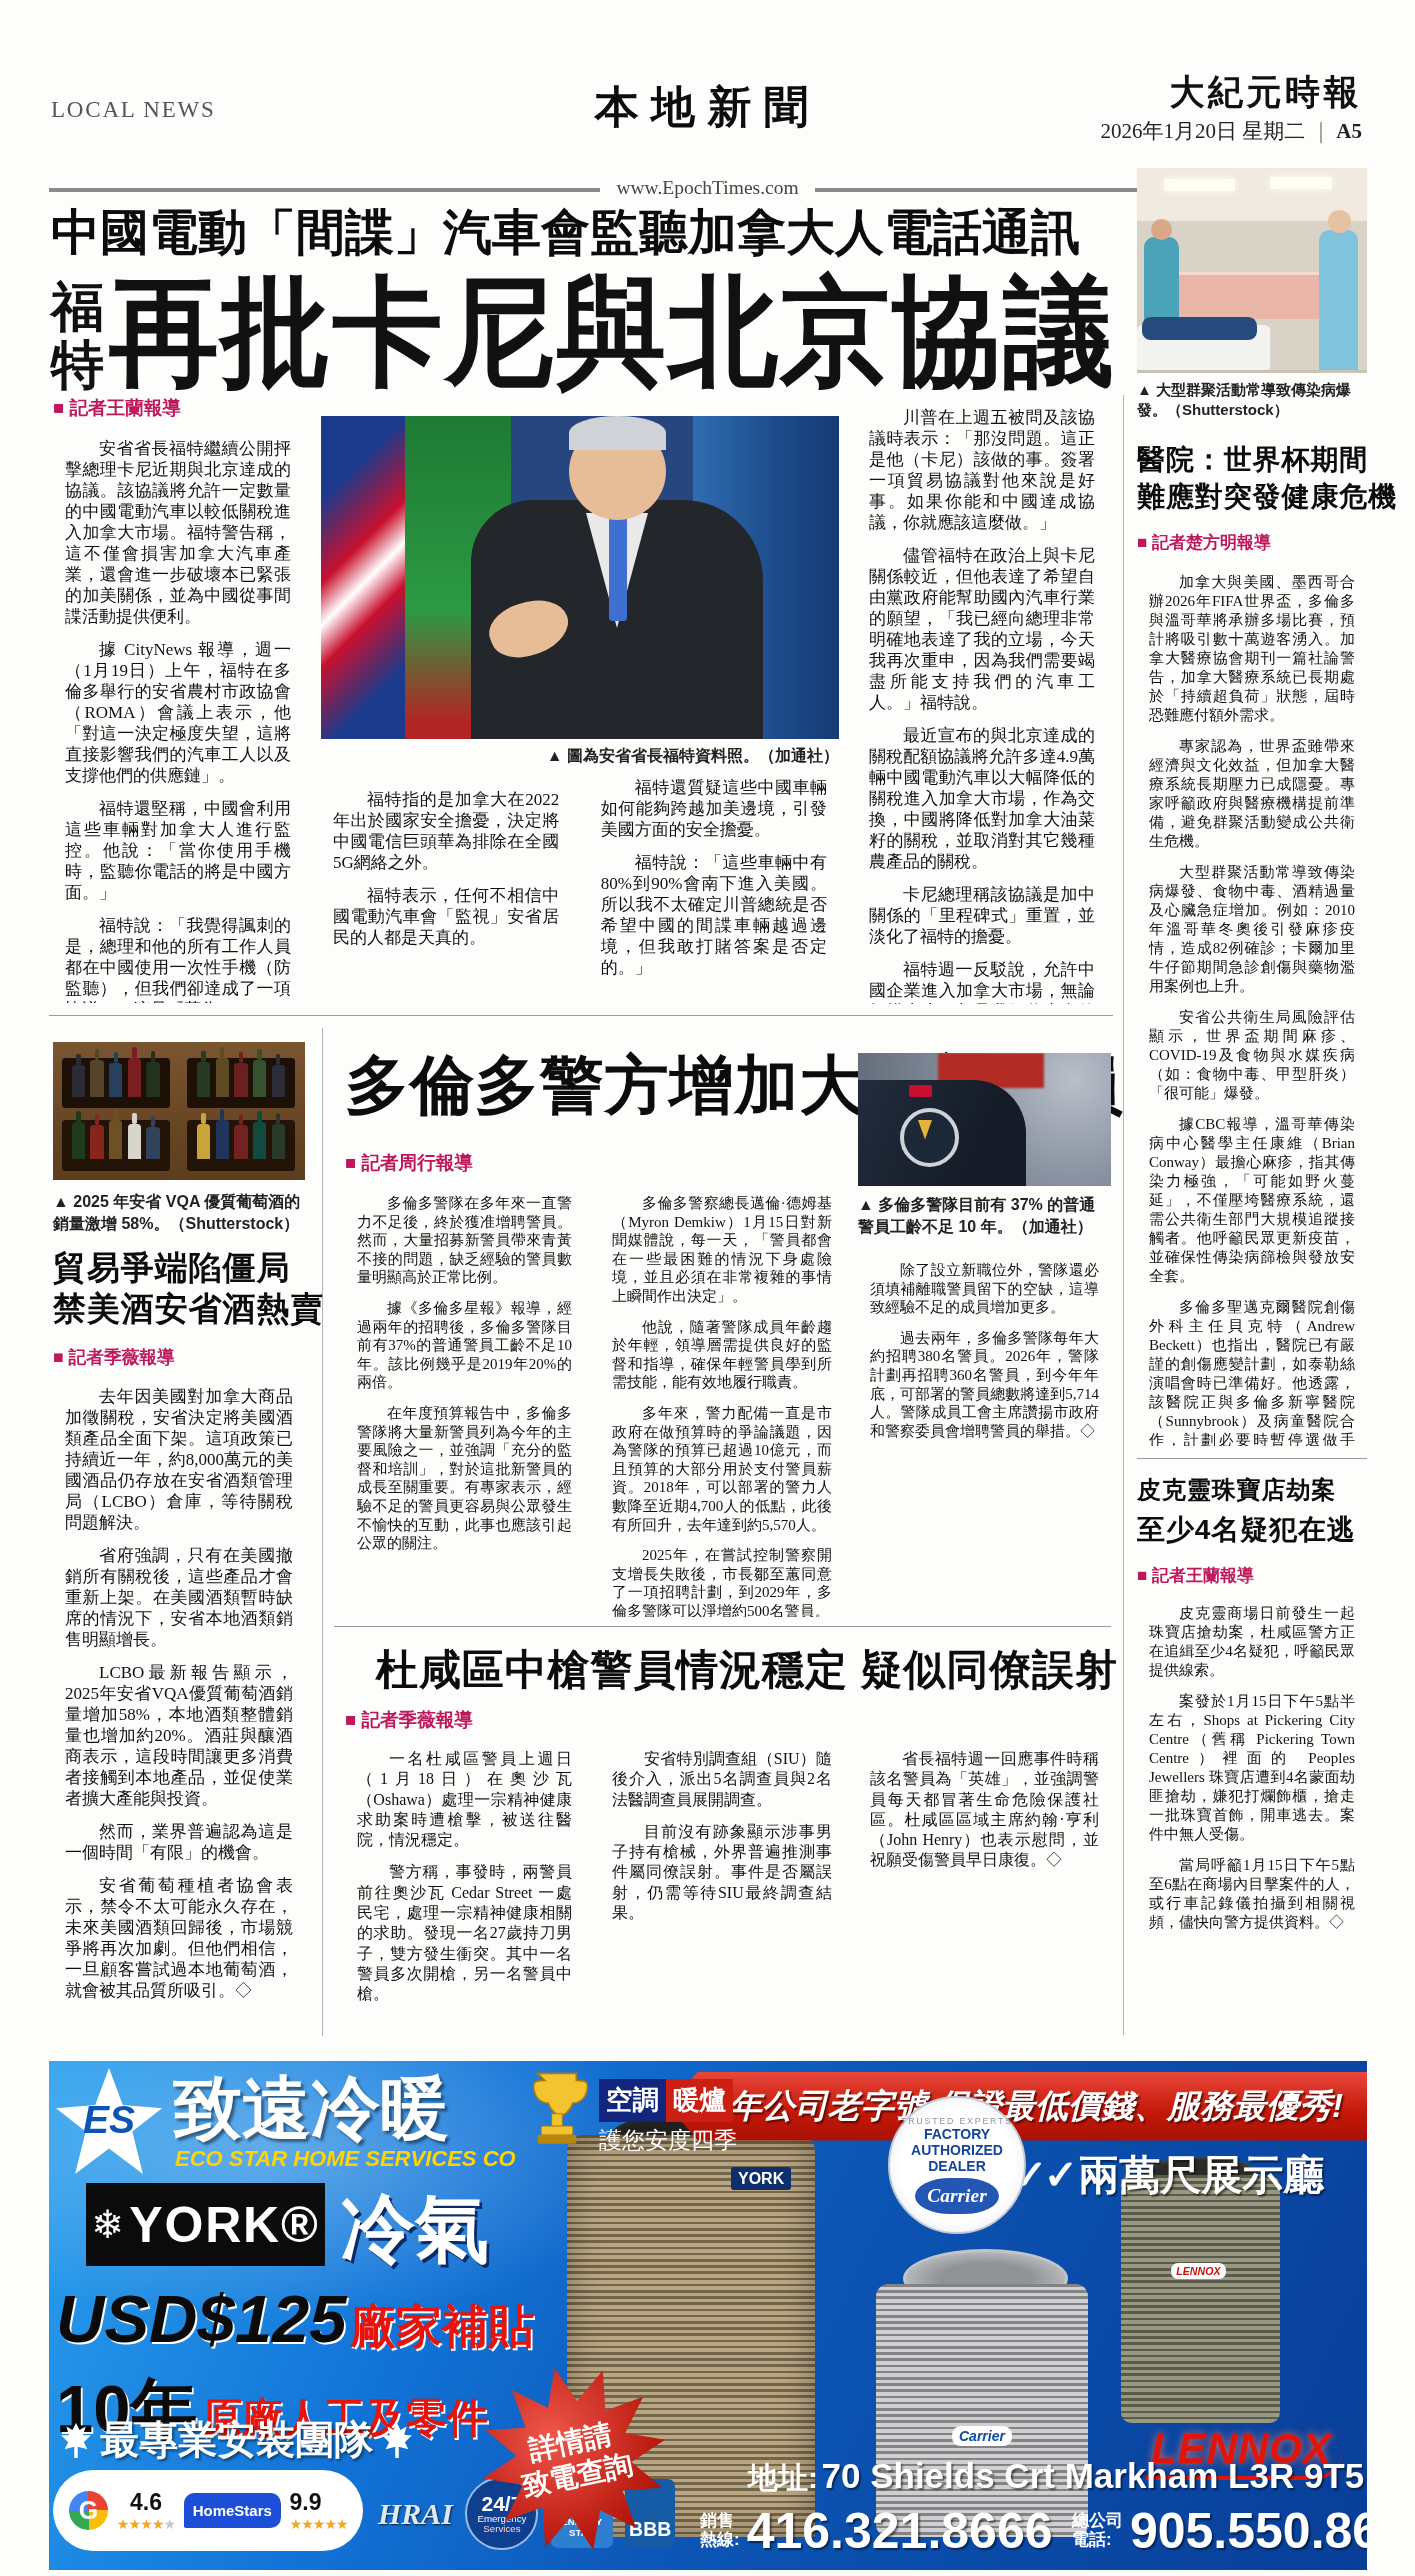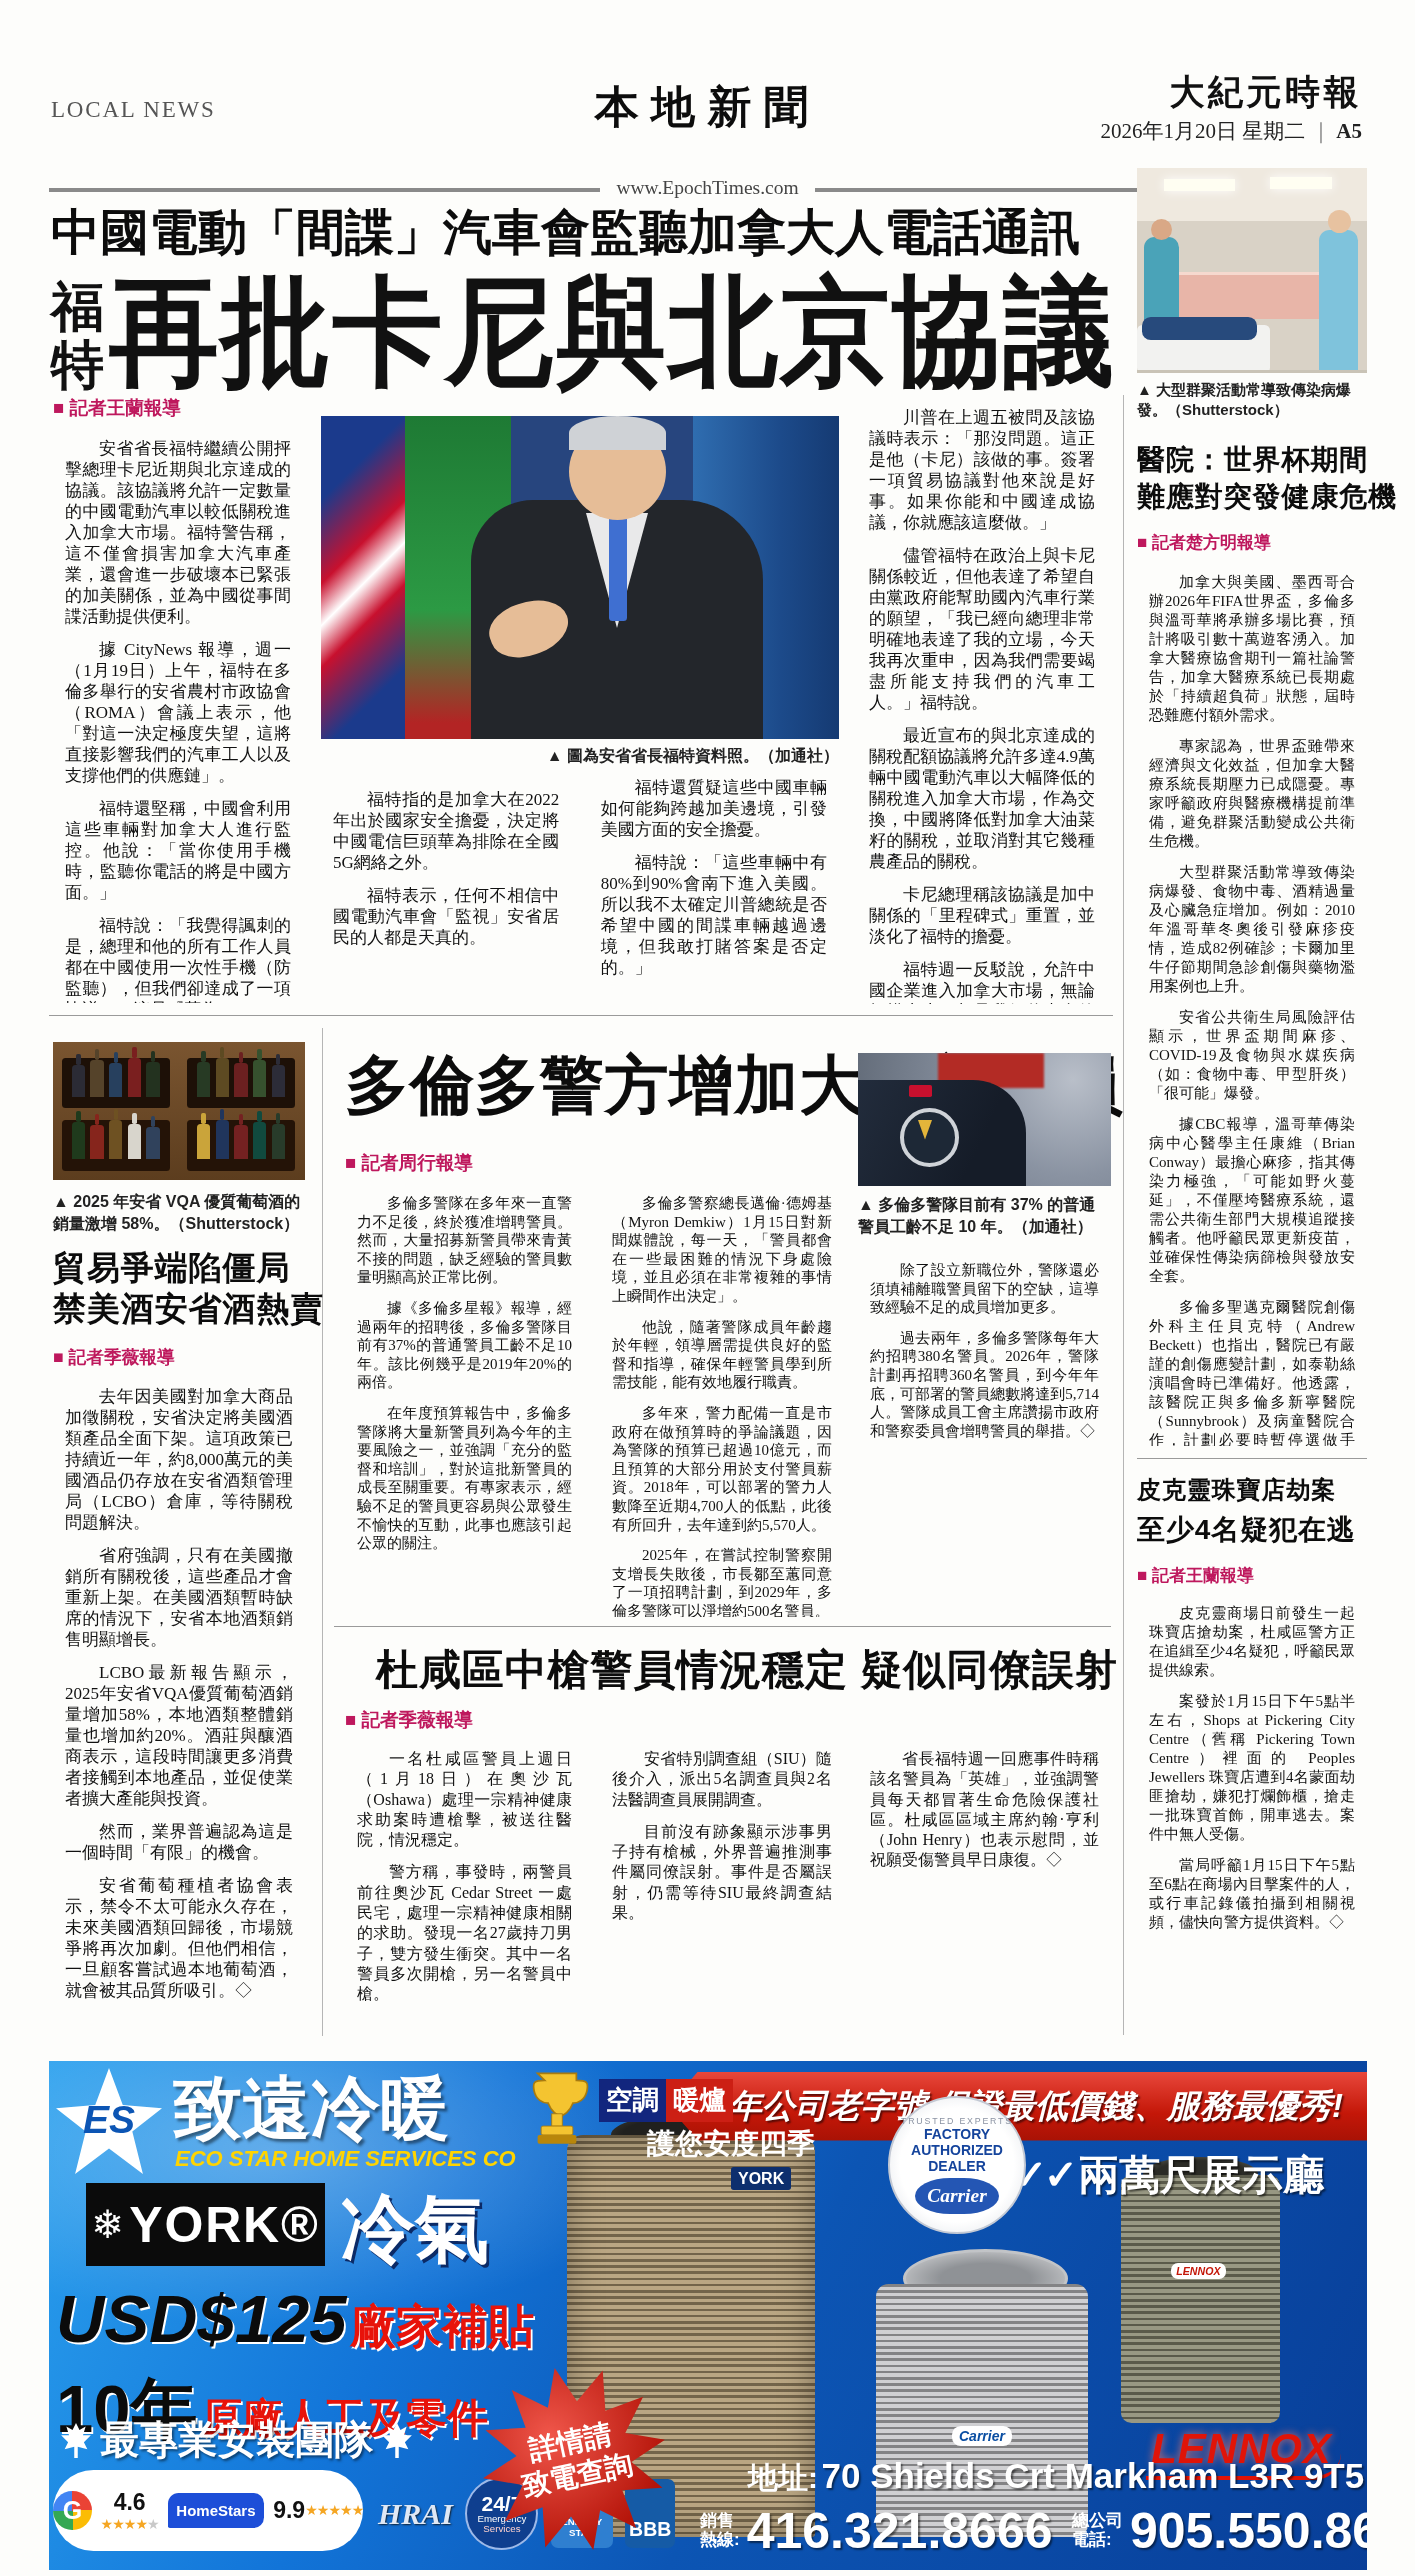--- a/index.html
+++ b/index.html
@@ -248,21 +248,21 @@
       <rect x="30" y="52" width="12" height="14" fill="#f4c430" stroke="#a87b10"></rect>
       <rect x="18" y="66" width="36" height="10" rx="2" fill="#f4c430" stroke="#a87b10"></rect>
       <rect x="14" y="76" width="44" height="10" rx="2" fill="#b8860b"></rect>
     </svg>
   </div>
 
   <div class="abs" style="left:550px;top:17.7px;z-index:5;display:flex;">
     <span class="sans" style="background:#12267e;color:#fff;font-weight:700;font-size:26.5px;padding:3.5px 7px;">空調</span>
     <span class="sans" style="background:#cc1f14;color:#fff;font-weight:700;font-size:26.5px;padding:3.5px 7px;">暖爐</span>
   </div>
-  <div class="abs sans" style="left:550px;top:64px;font-size:28px;font-weight:700;color:#fff;z-index:5;margin-left:48px;">護您安度四季</div>
+  <div class="abs sans" style="left:550px;top:64px;font-size:23px;font-weight:400;color:#fff;z-index:5;">護您安度四季</div>
 
   <div class="ribbon">
     <span>20年公司老字號 保證最低價錢、服務最優秀!</span>
   </div>
 
   <div class="abs" style="left:964px;top:87px;z-index:5;white-space:nowrap;">
     <span class="sans" style="color:#fff;font-size:41px;font-weight:700;letter-spacing:-3.5px;">✓✓</span>
     <span class="sans" style="color:#fff;font-size:41px;font-weight:700;text-shadow:1.8px 1.8px 1.8px rgba(0,0,0,.5);">兩萬尺展示廳</span>
   </div>
 
@@ -324,21 +324,21 @@
       </svg>
   </div>
 
   <div class="pill">
     <span style="width:39px;height:39px;border-radius:50%;background:conic-gradient(#ea4335 0 25%,#fbbc05 25% 50%,#34a853 50% 75%,#4285f4 75% 100%);color:#fff;font-weight:700;font-size:25px;display:inline-flex;align-items:center;justify-content:center;font-family:'Liberation Sans',sans-serif;">G</span>
     <span style="display:inline-flex;flex-direction:column;align-items:center;">
       <span class="sans" style="font-size:23px;font-weight:700;color:#111;">4.6</span>
       <span class="stars"><span>★★★★</span><span class="dim">★</span></span>
     </span>
     <span class="sans" style="background:#1d4ed8;color:#fff;font-size:15px;font-weight:700;padding:8.8px 8.8px;border-radius:10.6px 10.6px 10.6px 1.8px;">HomeStars</span>
-    <span style="display:inline-flex;flex-direction:row;align-items:center;">
+    <span style="display:inline-flex;flex-direction:column;">
       <span class="sans" style="font-size:23px;font-weight:700;color:#111;">9.9</span>
       <span class="stars">★★★★★</span>
     </span>
   </div>
 
   <div class="abs" style="left:329px;top:416px;z-index:5;display:flex;align-items:center;gap:12.4px;">
     <span style="color:#dfe8f5;font-size:30px;font-weight:700;font-style:italic;font-family:'Liberation Serif',serif;text-shadow:0.9px 0.9px 1.8px #123;">HRAI</span>
     <span class="sans" style="width:69px;height:69px;border-radius:50%;background:#0f3f8f;border:2.7px solid #9db9e8;color:#fff;display:inline-flex;flex-direction:column;align-items:center;justify-content:center;line-height:1;">
       <span style="font-size:21px;font-weight:700;">24/7</span>
       <span style="font-size:9.7px;">Emergency</span>

